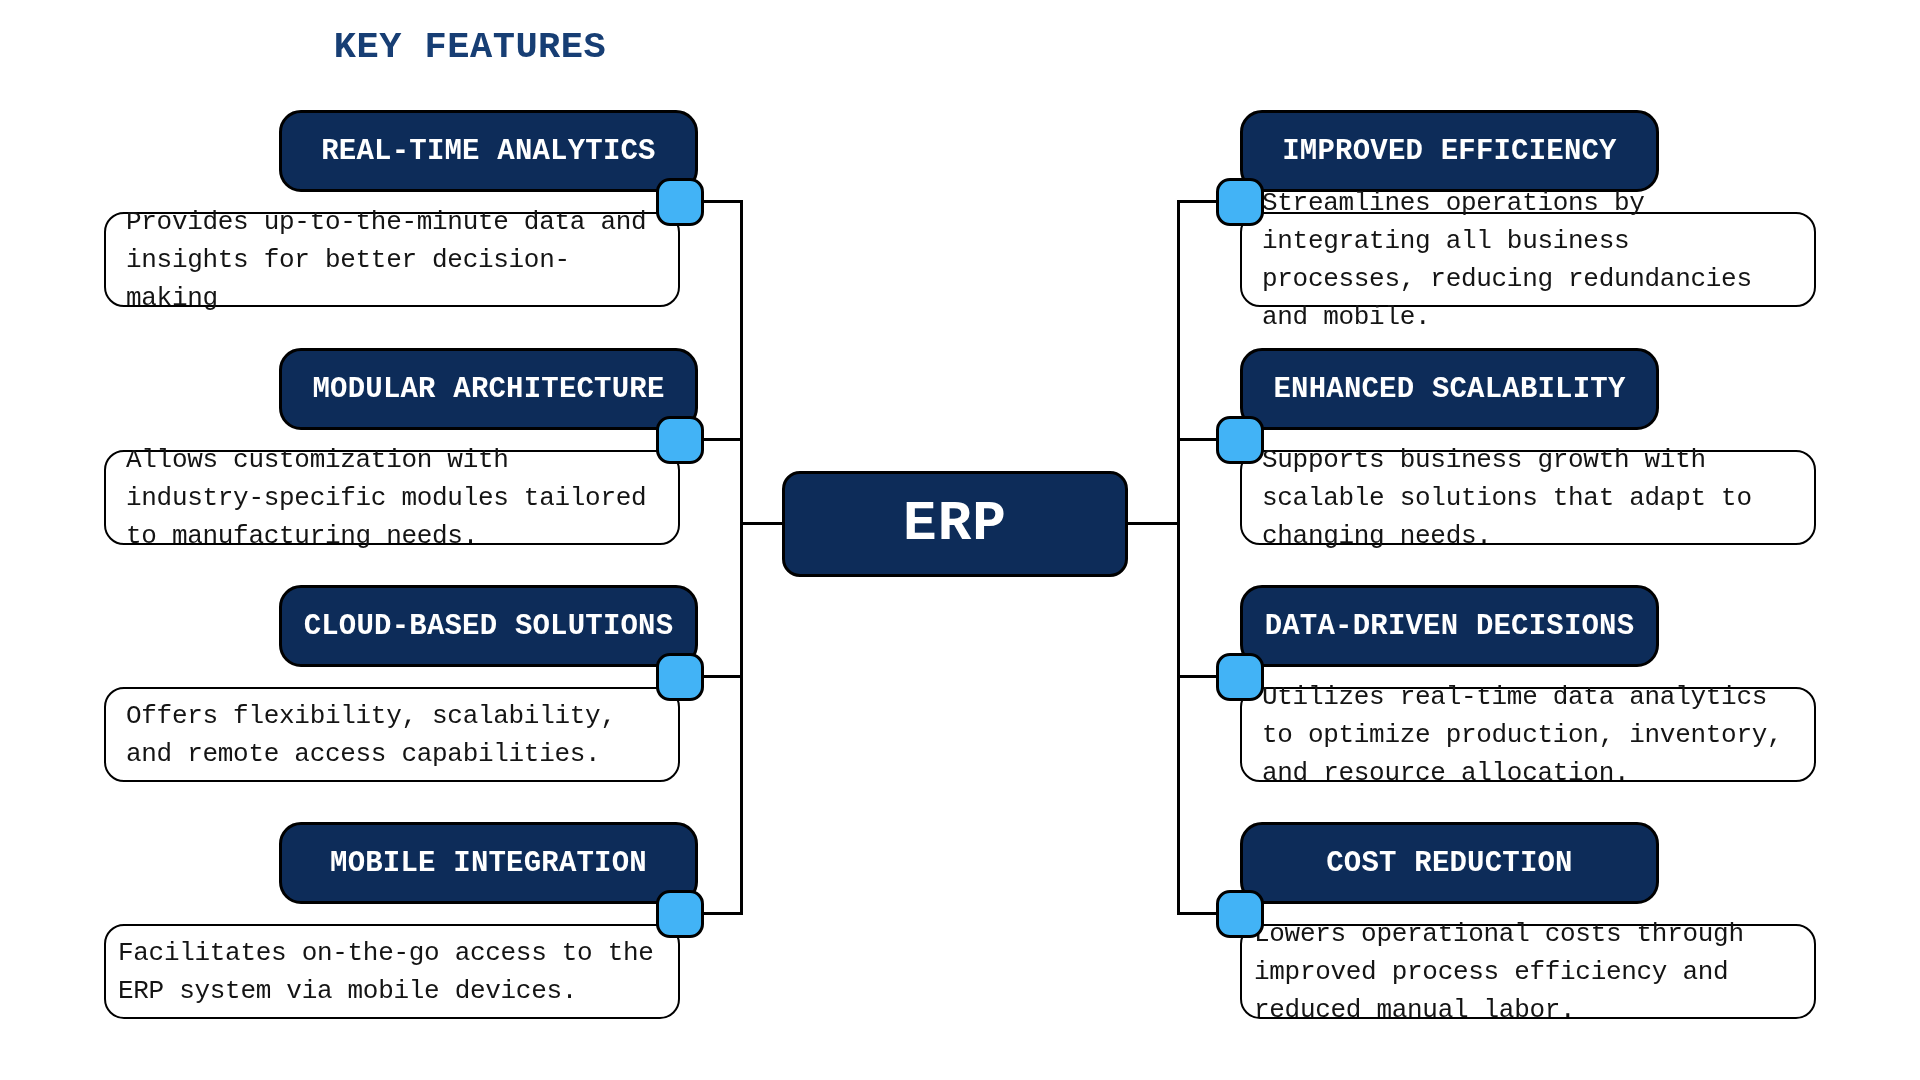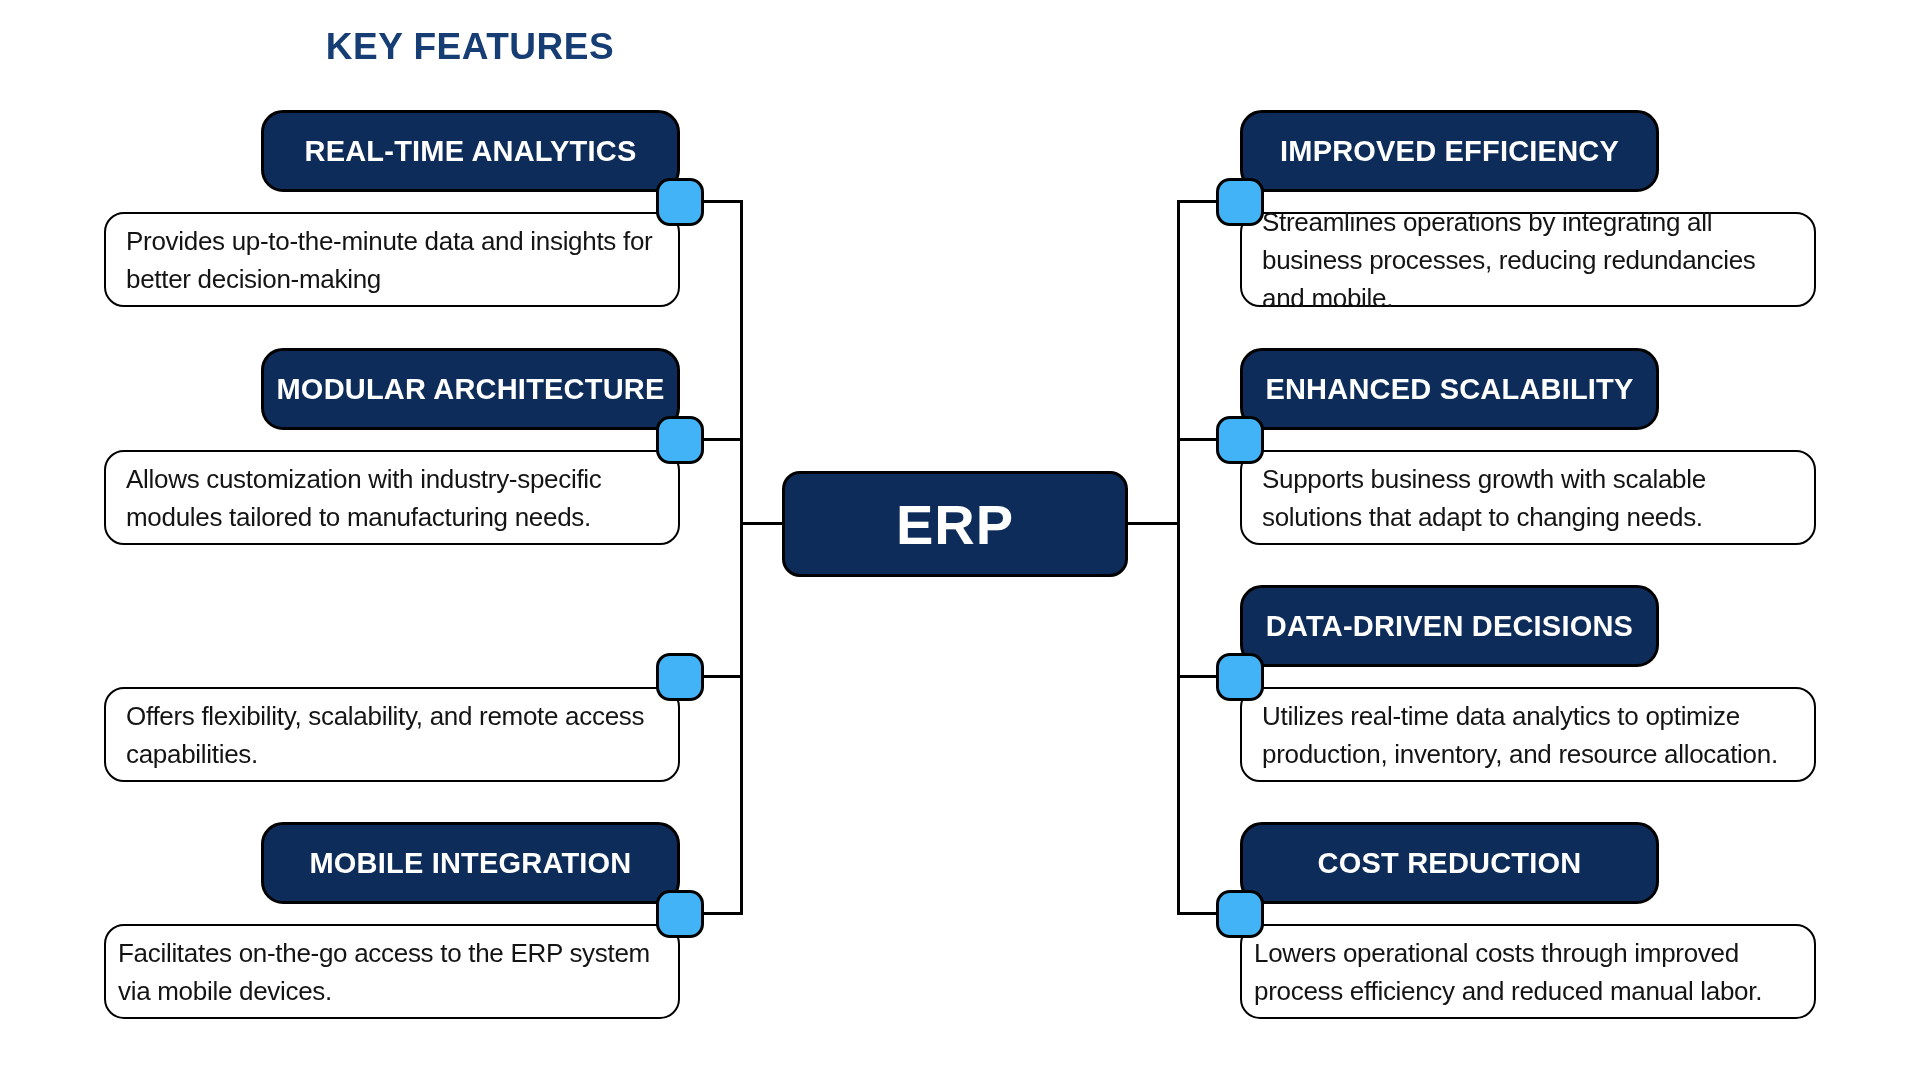--- a/index.html
+++ b/index.html
@@ -1,18 +1,18 @@
 <!DOCTYPE html>
 <html style="--navy: #0d2c59; --header_text: #173e74; --connector_blue: #42b3f6; --line: #000000; --background: #ffffff;"><head>
 <meta charset="utf-8">
 <style>
   html,body{margin:0;padding:0;background:#fff;}
   .stage{
     position:relative;width:1920px;height:1080px;background:var(--background,#fff);
-    font-family:Liberation Sans, sans-serif;overflow:hidden;
+    font-family:Liberation Mono, monospace;overflow:hidden;
   }
   .col-header{
     position:absolute;top:26px;width:600px;text-align:center;
     font-size:37px;font-weight:700;letter-spacing:.5px;color:var(--header_text,#173e74);
   }
   .hdr-left{left:170px;}
   .hdr-right{left:1130px;}
 
   .title-box{
     position:absolute;width:419px;height:82px;box-sizing:border-box;
@@ -21,21 +21,21 @@
     color:#fff;font-size:29px;font-weight:700;letter-spacing:.2px;z-index:2;
     text-align:center;
   }
   .desc-box{
     position:absolute;width:576px;height:95px;box-sizing:border-box;
     background:#fff;border:2px solid #000;border-radius:20px;
     display:flex;align-items:center;z-index:2;
     color:#141414;font-size:26px;line-height:38px;letter-spacing:-.3px;
     padding:0 18px 0 20px;
   }
-  .tb-left{left:261px;}   .db-left{left:104px;}
+  .tb-left{left:279px;}   .db-left{left:104px;}
   .tb-right{left:1240px;} .db-right{left:1240px;}
   .t0{top:110px;} .t1{top:348px;} .t2{top:585px;} .t3{top:822px;}
   .d0{top:212px;} .d1{top:450px;} .d2{top:687px;} .d3{top:924px;padding-left:12px;}
 
   .node{
     position:absolute;width:48px;height:48px;box-sizing:border-box;
     background:var(--connector_blue,#42b3f6);border:3px solid #000;border-radius:14px;z-index:5;
   }
   .nl{left:656px;} .nr{left:1216px;}
   .n0{top:178px;} .n1{top:416px;} .n2{top:653px;} .n3{top:890px;}
@@ -81,20 +81,23 @@
     </div>
   <div class="desc-box  db-left d0">
       <span>Provides up-to-the-minute data and insights for better decision-making</span>
     </div>
   <div class="title-box tb-left t1">
       <span>MODULAR ARCHITECTURE</span>
     </div>
   <div class="desc-box  db-left d1">
       <span>Allows customization with industry-specific modules tailored to manufacturing needs.</span>
     </div>
+  <div class="title-box tb-left t2">
+      <span>CLOUD-BASED SOLUTIONS</span>
+    </div>
   <div class="desc-box  db-left d2">
       <span>Offers flexibility, scalability, and remote access capabilities.</span>
     </div>
   <div class="title-box tb-left t3">
       <span>MOBILE INTEGRATION</span>
     </div>
   <div class="desc-box  db-left d3">
       <span>Facilitates on-the-go access to the ERP system via mobile devices.</span>
     </div>
 

